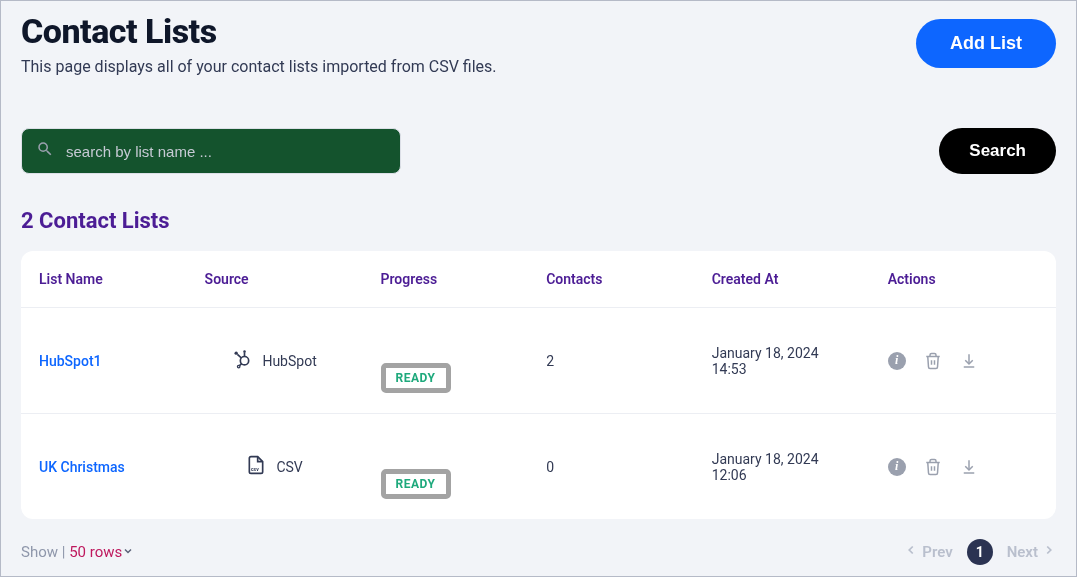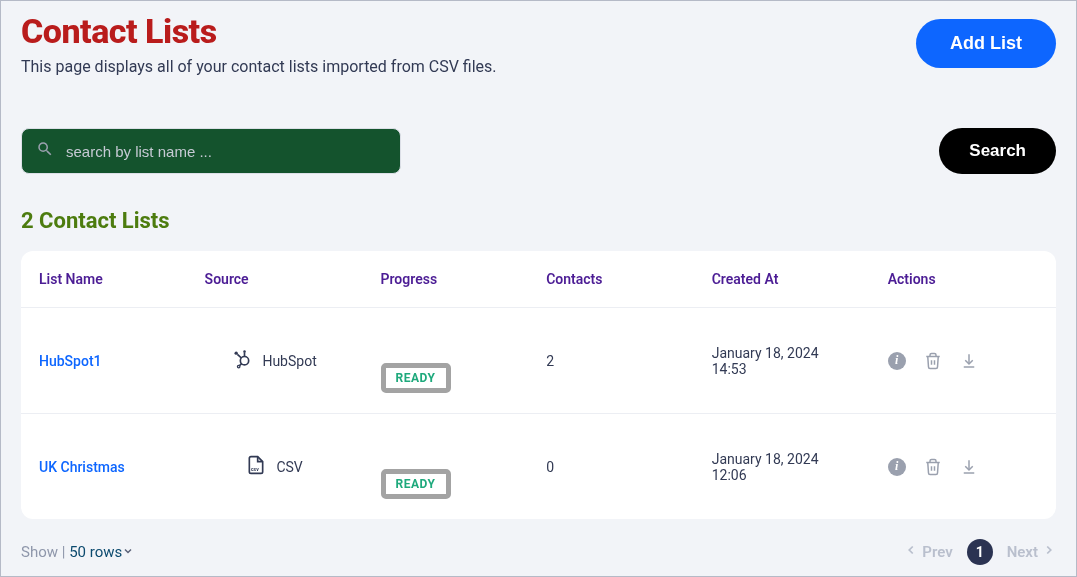--- a/index.html
+++ b/index.html
@@ -14,21 +14,21 @@
     overflow: hidden;
   }
   .header-row {
     display: flex;
     justify-content: space-between;
     align-items: flex-start;
   }
   .page-title {
     font-size: 34px;
     font-weight: 800;
-    color: #b91c1c;
+    color: #0f172a;
     letter-spacing: -0.5px;
   }
   .page-subtitle {
     font-size: 16px;
     color: #323a54;
     margin-top: 6px;
   }
   .add-list-btn {
     background: #0d66ff;
     color: #fff;
@@ -73,21 +73,21 @@
     font-size: 17px;
     font-weight: 700;
     border: none;
     border-radius: 999px;
     padding: 13px 30px;
     cursor: pointer;
   }
   .list-count {
     font-size: 22px;
     font-weight: 700;
-    color: #4d7c0f;
+    color: #4c1d95;
     margin-top: 34px;
   }
   .table-card {
     background: #fff;
     border-radius: 12px;
     margin-top: 18px;
     overflow: hidden;
   }
   table {
     width: 100%;
@@ -131,21 +131,21 @@
     font-size: 12px; font-weight: 700; font-family: Georgia, serif; font-style: italic;
   }
   .footer-row {
     display: flex;
     justify-content: space-between;
     align-items: center;
     margin-top: 20px;
     font-size: 15px;
     color: #8f97ab;
   }
-  .rows-select { display: inline-flex; align-items: center; color: #0c4a6e; cursor: pointer; }
+  .rows-select { display: inline-flex; align-items: center; color: #be185d; cursor: pointer; }
   .pagination { display: flex; align-items: center; gap: 14px; }
   .pag-btn { display: inline-flex; align-items: center; gap: 4px; color: #b9bfcd; cursor: pointer; font-weight:600; }
   .page-num {
     width: 26px; height: 26px; border-radius: 50%;
     background: #2b3352; color: #fff;
     display: inline-flex; align-items: center; justify-content: center;
     font-size: 14px; font-weight: 700;
   }
   th:nth-child(1), td:nth-child(1){ width: 16%; }
   th:nth-child(2), td:nth-child(2){ width: 17%; }

